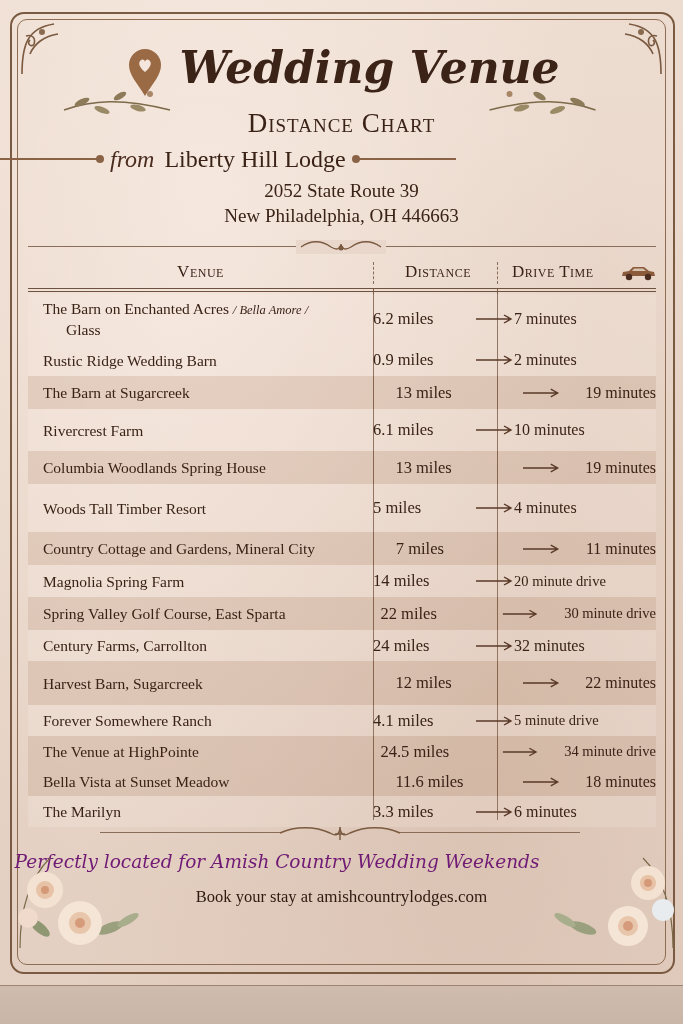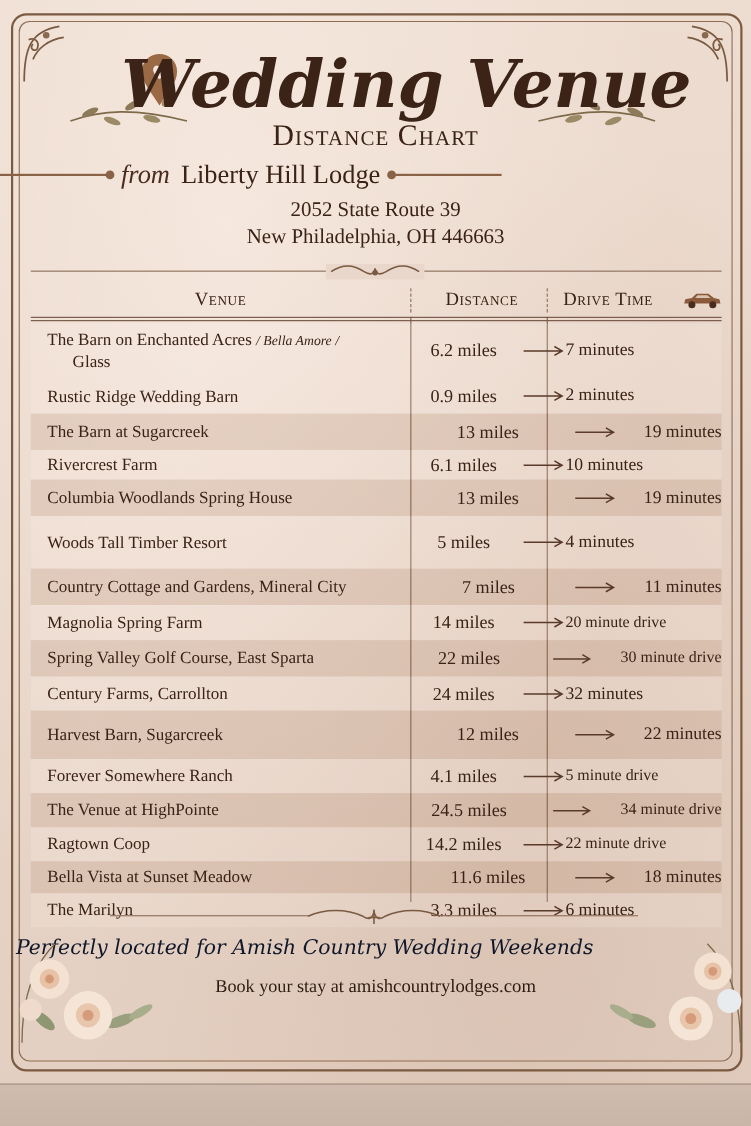--- a/index.html
+++ b/index.html
@@ -29,21 +29,21 @@
     position:absolute; left:17px; top:19px; width:647px; height:944px;
     border:1px solid #8e6d52; border-radius:10px;
   }
   .corner { position:absolute; width:70px; height:70px; }
   .corner svg { width:100%; height:100%; }
 
   .pin { position:absolute; left:127px; top:47px; width:36px; height:50px; }
   .title-script {
     position:absolute; left:0; top:42px; width:683px; text-align:center;
     font-family:"DejaVu Serif", serif; font-style:italic; font-weight:bold;
-    font-size:60px; color:#3c2318; letter-spacing:0px; padding-left:56px; box-sizing:border-box;
+    font-size:44px; color:#3c2318; letter-spacing:0px; padding-left:56px; box-sizing:border-box;
   }
   .title-caps {
     position:absolute; left:0; top:108px; width:683px; text-align:center;
     font-family:"Liberation Serif", serif; font-size:27px; color:#3a2216;
     font-variant:small-caps; letter-spacing:1px;
   }
   .from-line {
     position:absolute; left:0; top:143px; width:683px; height:32px;
     display:flex; justify-content:flex-start; align-items:center; gap:10px;
   }
@@ -84,35 +84,35 @@
   .rows { position:absolute; left:28px; top:294px; width:628px; }
   .row { position:relative; width:628px; display:flex; align-items:center; }
   .row.alt { background:rgba(180,140,115,0.22);gap:25px; }
   .row.plain { background:rgba(255,245,238,0.18); }
   .cell-venue {
     width:345px; padding-left:15px; box-sizing:border-box;
     font-family:"Liberation Serif", serif; font-size:15.5px; color:#3a2216; line-height:19px;
   }
   .cell-venue .sub { font-style:italic; font-size:12.5px; }
   .cell-dist {
-    width:101px; text-align:center; padding-right:4px; box-sizing:border-box;
+    width:101px; text-align:left; padding-right:4px; box-sizing:border-box;
     font-family:"Liberation Serif", serif; font-size:16.5px; color:#3a2216;
   }
   .arrow { width:40px; height:12px; margin-left:0; }
   .cell-drive {
     font-family:"Liberation Serif", serif; font-size:16px; color:#3a2216; white-space:nowrap;
   }
   .cell-drive.small { font-size:14.5px; }
   .vline { position:absolute; top:288px; width:1px; height:532px; background:#7a5a44; }
 
   .footer-ornament { position:absolute; left:275px; top:824px; width:130px; height:18px; }
   .footer-rule { position:absolute; top:832px; height:1px; background:#8a6d58; }
   .tagline {
     position:absolute; left:0; top:851px; width:554px; text-align:center;
-    font-family:"DejaVu Serif", serif; font-style:italic; font-size:18.5px; color:#0f172a;
+    font-family:"DejaVu Serif", serif; font-style:italic; font-size:18.5px; color:#701a75;
   }
   .book {
     position:absolute; left:0; top:887px; width:683px; text-align:center;
     font-family:"Liberation Serif", serif; font-size:16.5px; color:#2f1a12;
   }
   .book b { font-weight:normal; font-size:17px; }
   .flowers { position:absolute; width:140px; height:110px; }
 </style>
 </head>
 <body>
@@ -219,21 +219,21 @@
     <div class="cell-drive">2 minutes</div>
   </div>
   <div class="row alt" style="height:33px;">
     <div class="cell-venue">The Barn at Sugarcreek</div>
     <div class="cell-dist">13 miles</div>
     <svg class="arrow" viewBox="0 0 40 12">
         <path d="M2 6 H36 M30 2 L37 6 L30 10" stroke="#5a3a28" stroke-width="1.4" fill="none"></path>
       </svg>
     <div class="cell-drive">19 minutes</div>
   </div>
-  <div class="row plain" style="height:27px;">
+  <div class="row plain" style="height:42px;">
     <div class="cell-venue">Rivercrest Farm</div>
     <div class="cell-dist">6.1 miles</div>
     <svg class="arrow" viewBox="0 0 40 12">
         <path d="M2 6 H36 M30 2 L37 6 L30 10" stroke="#5a3a28" stroke-width="1.4" fill="none"></path>
       </svg>
     <div class="cell-drive">10 minutes</div>
   </div>
   <div class="row alt" style="height:33px;">
     <div class="cell-venue">Columbia Woodlands Spring House</div>
     <div class="cell-dist">13 miles</div>
@@ -298,28 +298,20 @@
       </svg>
     <div class="cell-drive small">5 minute drive</div>
   </div>
   <div class="row alt" style="height:31px;">
     <div class="cell-venue">The Venue at HighPointe</div>
     <div class="cell-dist">24.5 miles</div>
     <svg class="arrow" viewBox="0 0 40 12">
         <path d="M2 6 H36 M30 2 L37 6 L30 10" stroke="#5a3a28" stroke-width="1.4" fill="none"></path>
       </svg>
     <div class="cell-drive small">34 minute drive</div>
-  </div>
-  <div class="row plain" style="height:31px;">
-    <div class="cell-venue">Ragtown Coop</div>
-    <div class="cell-dist">14.2 miles</div>
-    <svg class="arrow" viewBox="0 0 40 12">
-        <path d="M2 6 H36 M30 2 L37 6 L30 10" stroke="#5a3a28" stroke-width="1.4" fill="none"></path>
-      </svg>
-    <div class="cell-drive small">22 minute drive</div>
   </div>
   <div class="row alt" style="height:29px;">
     <div class="cell-venue">Bella Vista at Sunset Meadow</div>
     <div class="cell-dist">11.6 miles</div>
     <svg class="arrow" viewBox="0 0 40 12">
         <path d="M2 6 H36 M30 2 L37 6 L30 10" stroke="#5a3a28" stroke-width="1.4" fill="none"></path>
       </svg>
     <div class="cell-drive">18 minutes</div>
   </div>
   <div class="row plain" style="height:31px;">

